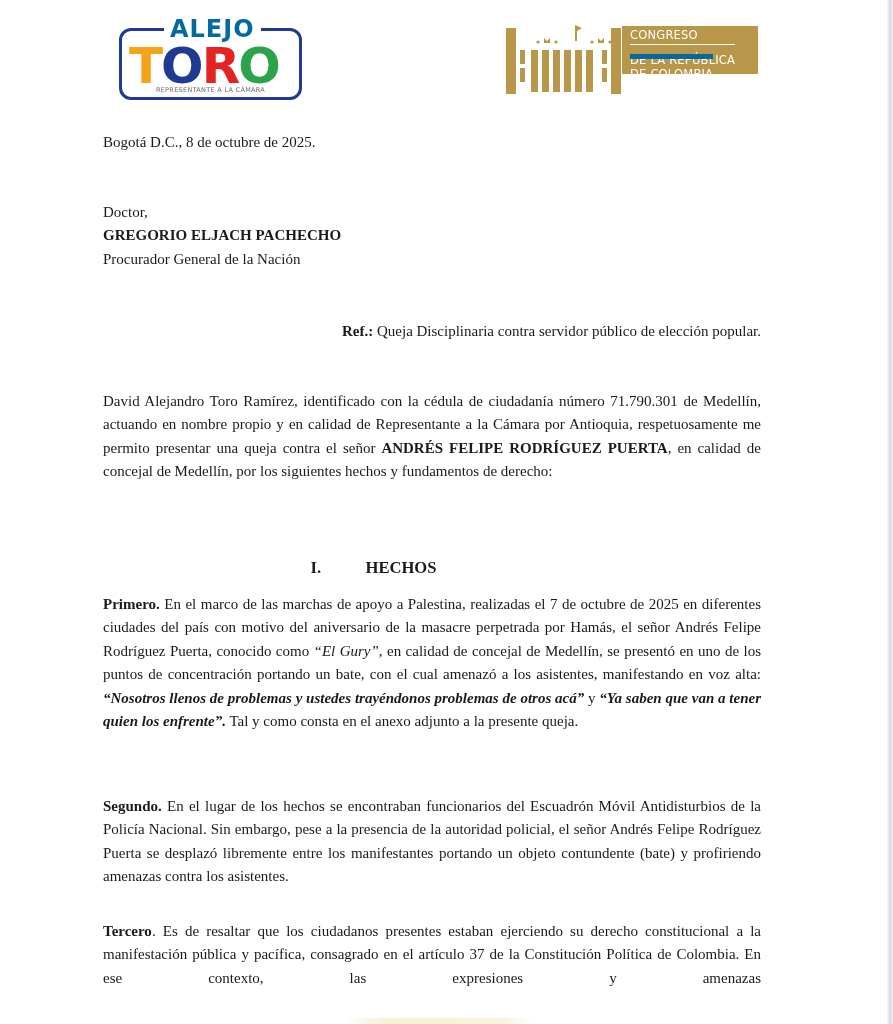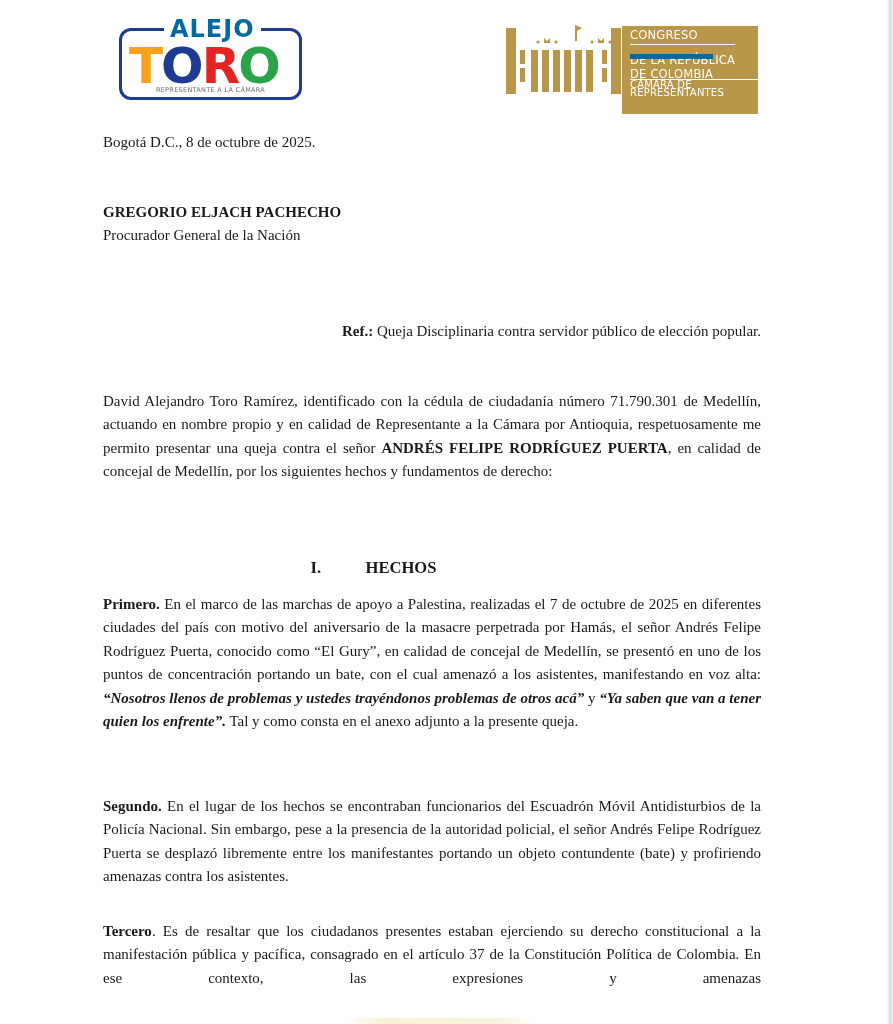--- a/index.html
+++ b/index.html
@@ -41,21 +41,21 @@
     position: absolute; left: 0; width: 183px; top: 66px; text-align: center;
     font-family: "DejaVu Sans", sans-serif; font-size: 6.5px; color: #6b6b6b;
     letter-spacing: 0.3px;
   }
 
   .logo-congreso {
     position: absolute; left: 506px; top: 20px; width: 250px; height: 76px;
   }
   .logo-congreso .emblem { position: absolute; left: 0; top: 0; width: 115px; height: 76px; }
   .logo-congreso .plate {
-    position: absolute; left: 116px; top: 6px; width: 136px; height: 88px;
+    position: absolute; left: 116px; top: 6px; width: 136px; height: 48px;
     background: #b8974a; color: #fff;
     font-family: "DejaVu Sans", sans-serif;
   }
   .logo-congreso .plate .ln {
     position: absolute; left: 8px; font-size: 11.5px; line-height: 13px; letter-spacing: 0.2px;
   }
   .logo-congreso .plate .l1 { top: 3px; }
   .logo-congreso .plate .l2 { top: 18px; border-top: 1px solid #fff; padding-top: 9px; }
   .logo-congreso .plate .l3 { top: 28px; border-top: 5px solid #0369a1; padding-top: 9px; }
   .logo-congreso .plate .l4 { top: 53px; border-top: 1px solid #fff; padding-top: 1px; font-size: 10px; line-height: 8px; }
@@ -74,21 +74,21 @@
   .intro { top: 390px; }
   .section-title {
     position: absolute; top: 556px; left: 0; width: 747px; text-align: center;
     font-size: 16.6px; line-height: 23px; font-weight: bold;
   }
   .section-title .num { display: inline-block; width: 55px; text-align: left; }
   .p1 { top: 593px; }
   .p2 { top: 795px; }
   .p3 { top: 920px; }
   .quote { font-weight: bold; font-style: italic; }
-  .ital { }
+  .ital { font-style: italic; }
   .last-justify { text-align-last: justify; }
 
   .footer-smudge {
     position: absolute; left: 345px; top: 1018px; width: 190px; height: 6px;
     background: linear-gradient(to right, rgba(255,255,255,0), #f6f1d6 20%, #f7f2dc 80%, rgba(255,255,255,0));
   }
 </style>
 </head>
 <body>
 
@@ -131,20 +131,21 @@
     <div class="ln l1">CONGRESO</div>
     <div class="ln l2">DE LA REPÚBLICA</div>
     <div class="ln l3">DE COLOMBIA</div>
     <div class="ln l4">CÁMARA DE REPRESENTANTES</div>
   </div>
 </div>
 
 <p class="txt date">Bogotá D.C., 8 de octubre de 2025.</p>
 
 <div class="txt addr">
+  <div>Doctor,</div>
   <div class="bold">GREGORIO ELJACH PACHECHO</div>
   <div>Procurador General de la Nación</div>
 </div>
 
 <p class="txt ref"><span class="bold">Ref.:</span><span> Queja Disciplinaria contra servidor público de elección popular.</span></p>
 
 <p class="txt intro justify"><span>David Alejandro Toro Ramírez, identificado con la cédula de ciudadanía número 71.790.301 de Medellín, actuando en nombre propio y en calidad de Representante a la Cámara por Antioquia, respetuosamente me permito presentar una queja contra el señor </span><span class="bold">ANDRÉS FELIPE RODRÍGUEZ PUERTA</span><span>, en calidad de concejal de Medellín, por los siguientes hechos y fundamentos de derecho:</span></p>
 
 <div class="section-title"><span class="num">I.</span><span>HECHOS</span></div>
 

